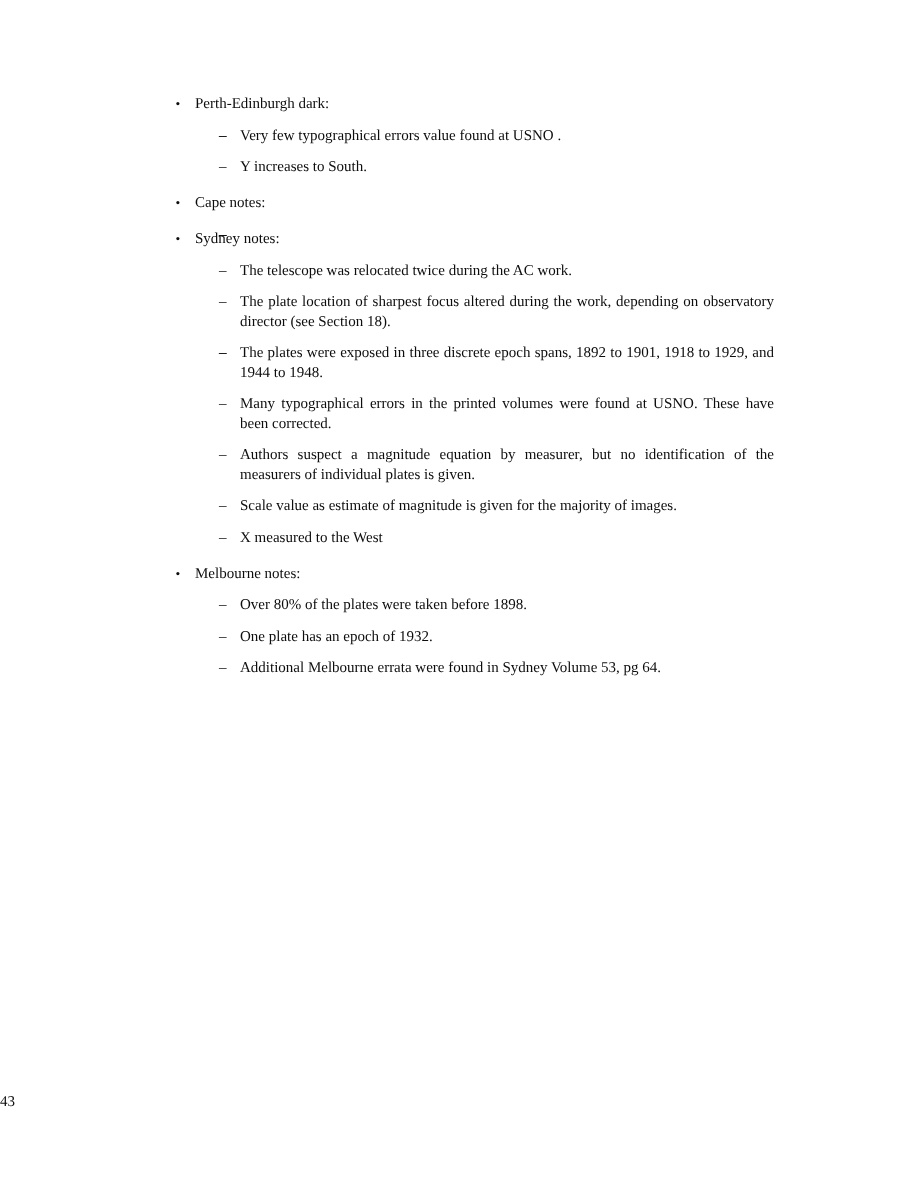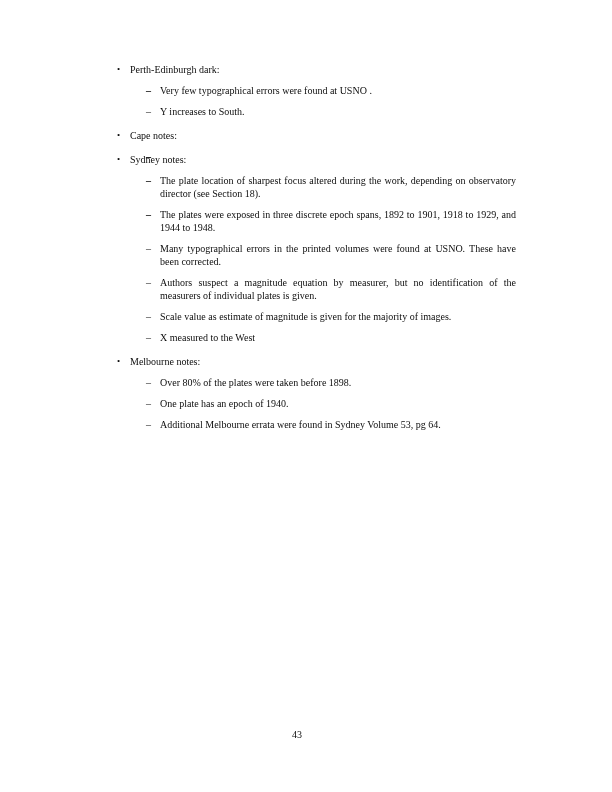--- a/index.html
+++ b/index.html
@@ -51,41 +51,40 @@
   .dash {
     position: absolute;
     left: 29px;
     top: 0px;
   }
   .page-number {
     position: absolute;
     top: 728px;
     left: 0;
     width: 594px;
-    text-align: center;
   }
 </style>
 </head>
 <body>
 
 <div class="page">
   <div class="content">
 
     <div class="section">
       <div class="section-header">
         <span class="bullet">•</span>
         <span>Perth-Edinburgh dark:</span>
       </div>
       <div class="notes">
         <div class="note">
           <span class="dash">–</span>
         </div>
         <div class="note">
           <span class="dash">–</span>
-          <span>Very few typographical errors were found at USNO .</span>
+          <span>Very few typographical errors value found at USNO .</span>
         </div>
         <div class="note">
           <span class="dash">–</span>
           <span>Y increases to South.</span>
         </div>
       </div>
     </div>
 
     <div class="section">
       <div class="section-header">
@@ -106,20 +105,21 @@
     </div>
 
     <div class="section">
       <div class="section-header">
         <span class="bullet">•</span>
         <span>Sydney notes:</span>
       </div>
       <div class="notes">
         <div class="note">
           <span class="dash">–</span>
+          <span>The telescope was relocated twice during the AC work.</span>
         </div>
         <div class="note">
           <span class="dash">–</span>
           <span>The plate location of sharpest focus altered during the work, depending on observatory director (see Section 18).</span>
         </div>
         <div class="note">
           <span class="dash">–</span>
         </div>
         <div class="note">
           <span class="dash">–</span>
@@ -149,21 +149,21 @@
         <span class="bullet">•</span>
         <span>Melbourne notes:</span>
       </div>
       <div class="notes">
         <div class="note">
           <span class="dash">–</span>
           <span>Over 80% of the plates were taken before 1898.</span>
         </div>
         <div class="note">
           <span class="dash">–</span>
-          <span>One plate has an epoch of 1940.</span>
+          <span>One plate has an epoch of 1932.</span>
         </div>
         <div class="note">
           <span class="dash">–</span>
           <span>Additional Melbourne errata were found in Sydney Volume 53, pg 64.</span>
         </div>
       </div>
     </div>
 
   </div>
 

